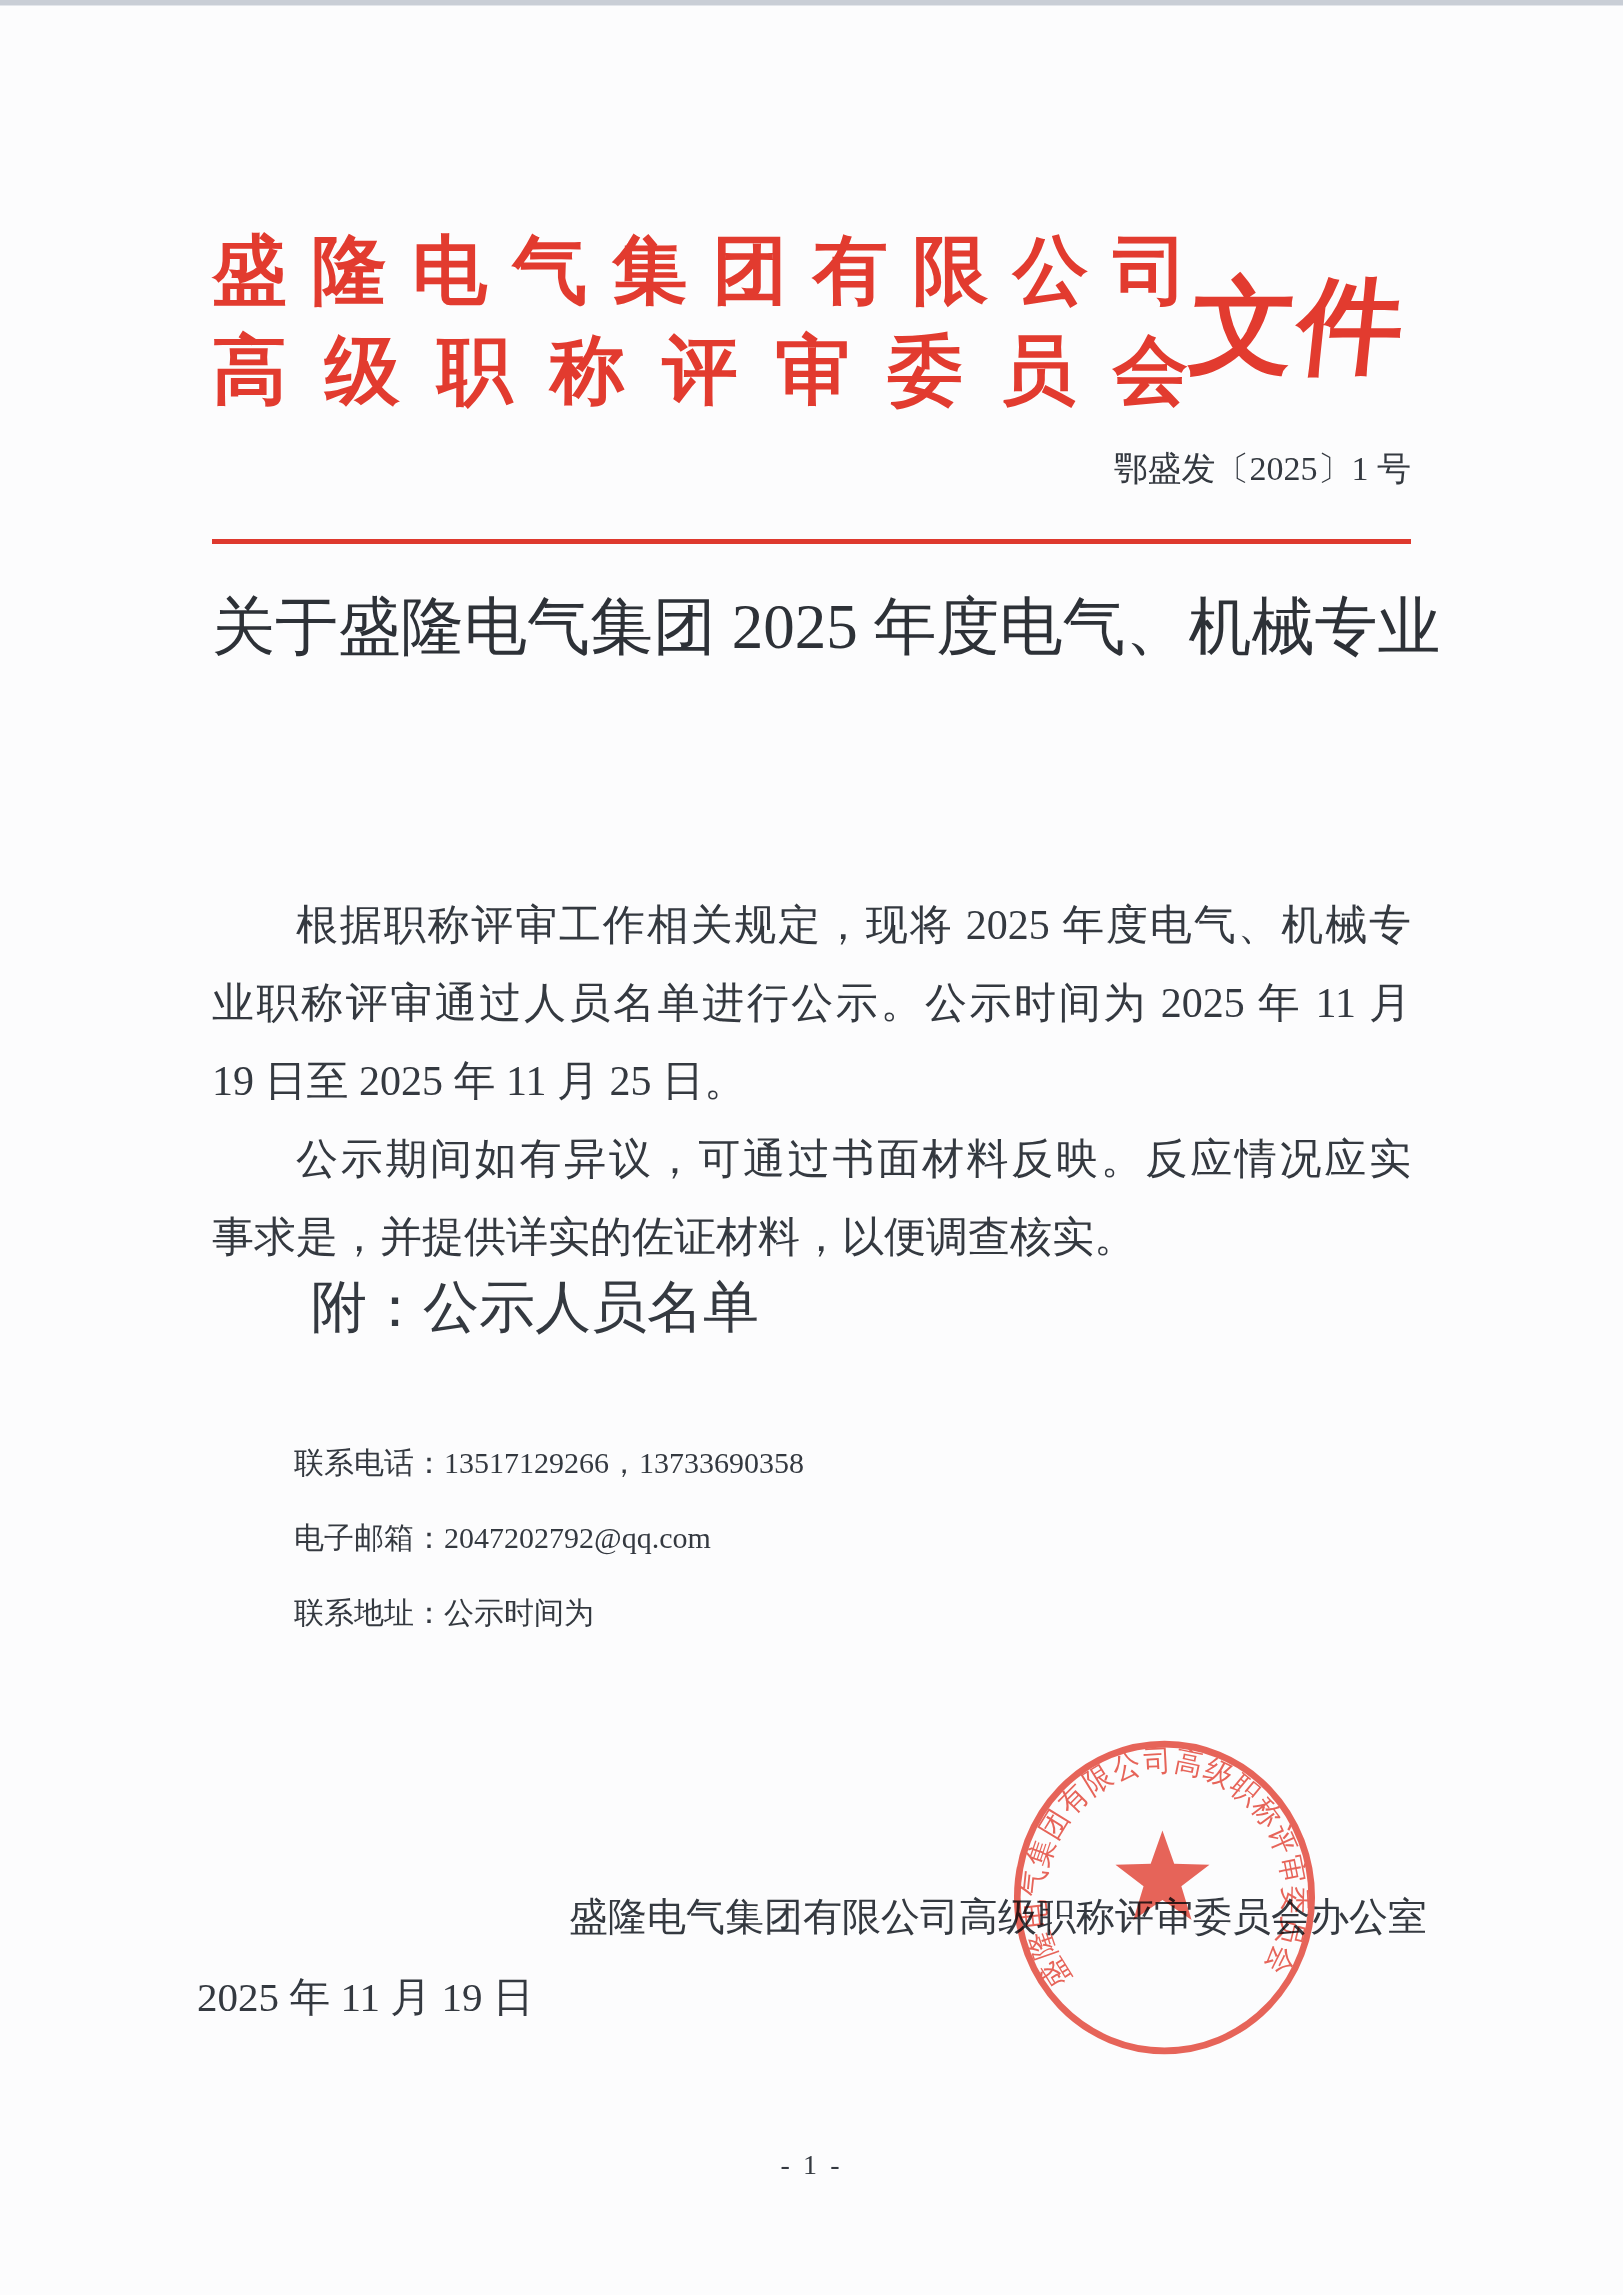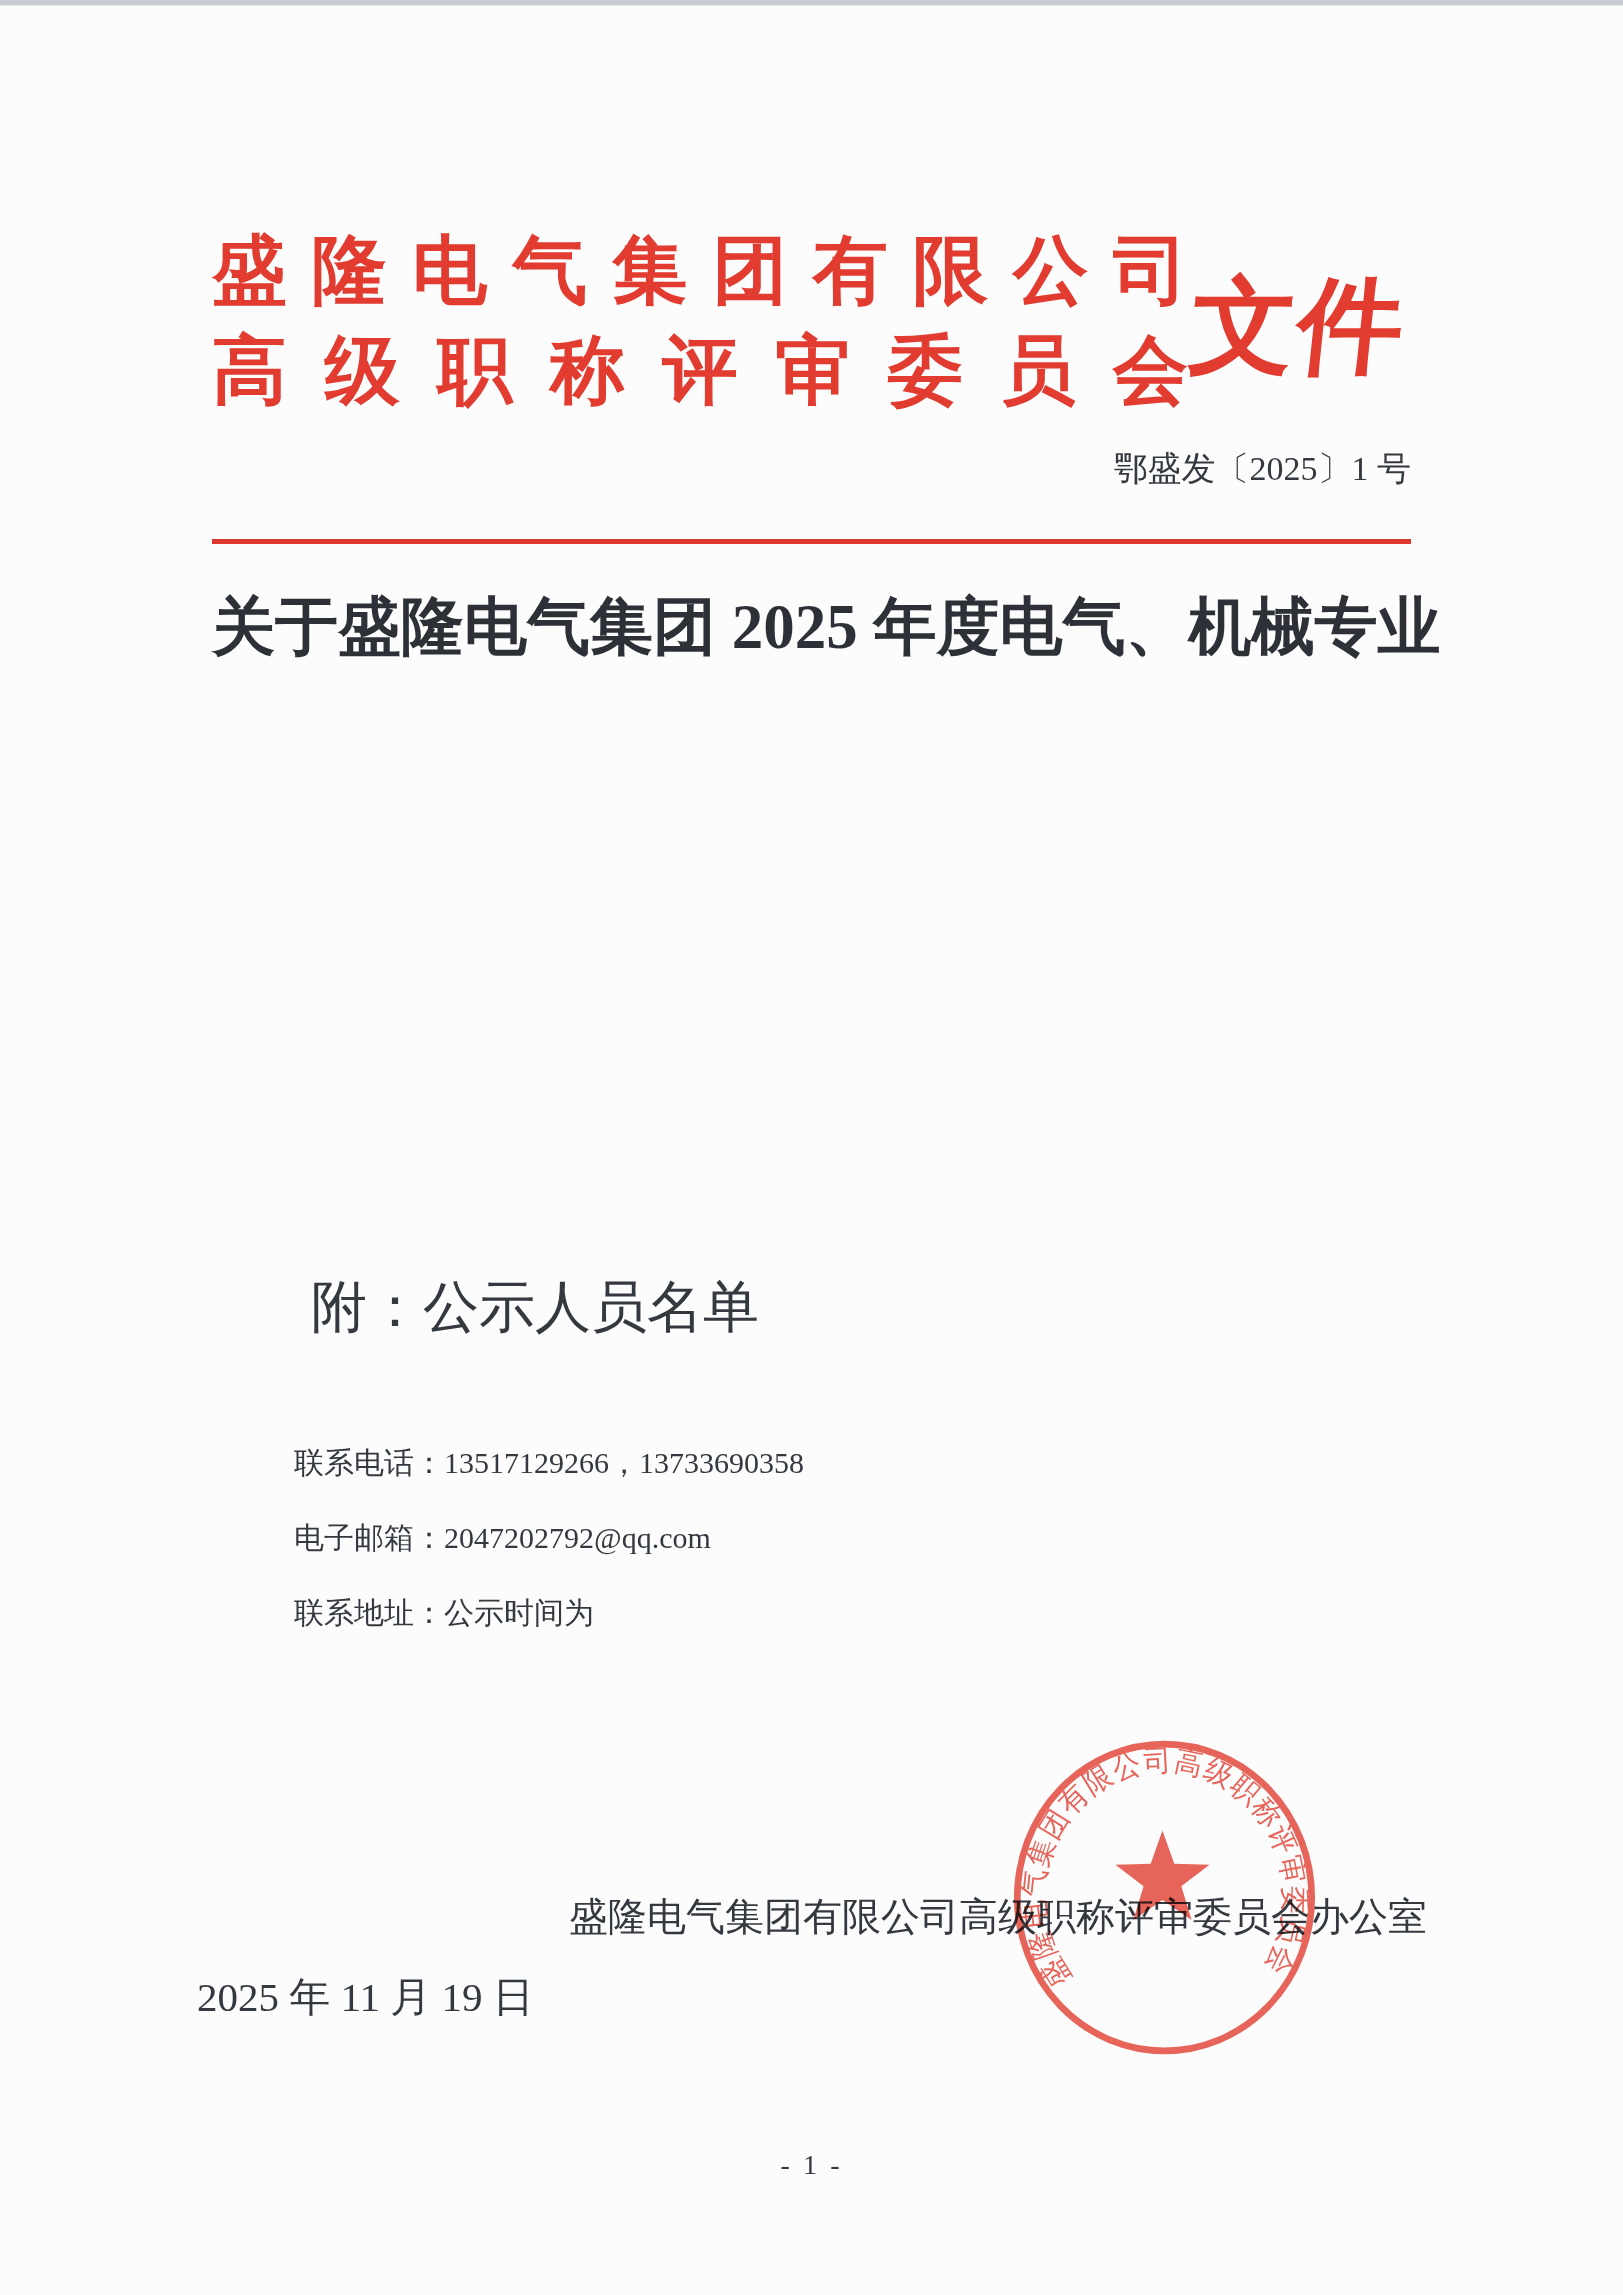--- a/index.html
+++ b/index.html
@@ -39,21 +39,21 @@
     color:var(--ink,#343940);
     white-space:nowrap;
   }
   .red-rule{
     position:absolute;left:212px;top:539px;width:1199px;height:4.6px;
     background:var(--rule_red,#de392e);
   }
   
   .title{
     position:absolute;left:212px;top:575px;width:1199px;
-    text-align:right;font-size:63px;line-height:104px;font-weight:bold;
+    text-align:right;font-size:63px;line-height:104px;font-weight:normal;
     color:var(--title_ink,#2d3137);
     white-space:nowrap;
   }
   
   .bodytext{
     position:absolute;left:212px;top:886px;width:1199px;
     font-size:42px;line-height:78px;
     color:var(--ink,#343940);
   }
   .bodyline{height:78px;}
@@ -126,20 +126,27 @@
     </div>
   <div class="doc-type">文件</div>
 
   <div class="doc-number">鄂盛发〔2025〕1 号</div>
   <div class="red-rule"></div>
 
   <div class="title">
     <div>关于盛隆电气集团 2025 年度电气、机械专业</div>
   </div>
 
+  <div class="bodytext">
+      <div class="bodyline indent fill">根据职称评审工作相关规定，现将 2025 年度电气、机械专</div>
+      <div class="bodyline fill">业职称评审通过人员名单进行公示。公示时间为 2025 年 11 月</div>
+      <div class="bodyline plain">19 日至 2025 年 11 月 25 日。</div>
+      <div class="bodyline indent fill">公示期间如有异议，可通过书面材料反映。反应情况应实</div>
+      <div class="bodyline plain">事求是，并提供详实的佐证材料，以便调查核实。</div>
+    </div>
 
   <div class="attach">附：公示人员名单</div>
 
   <div class="contact">
       <div class="contact-line">联系电话：13517129266，13733690358</div>
       <div class="contact-line">电子邮箱：2047202792@qq.com</div>
       <div class="contact-line">联系地址：公示时间为</div>
     </div>
 
   <div class="signature">盛隆电气集团有限公司高级职称评审委员会办公室</div>

